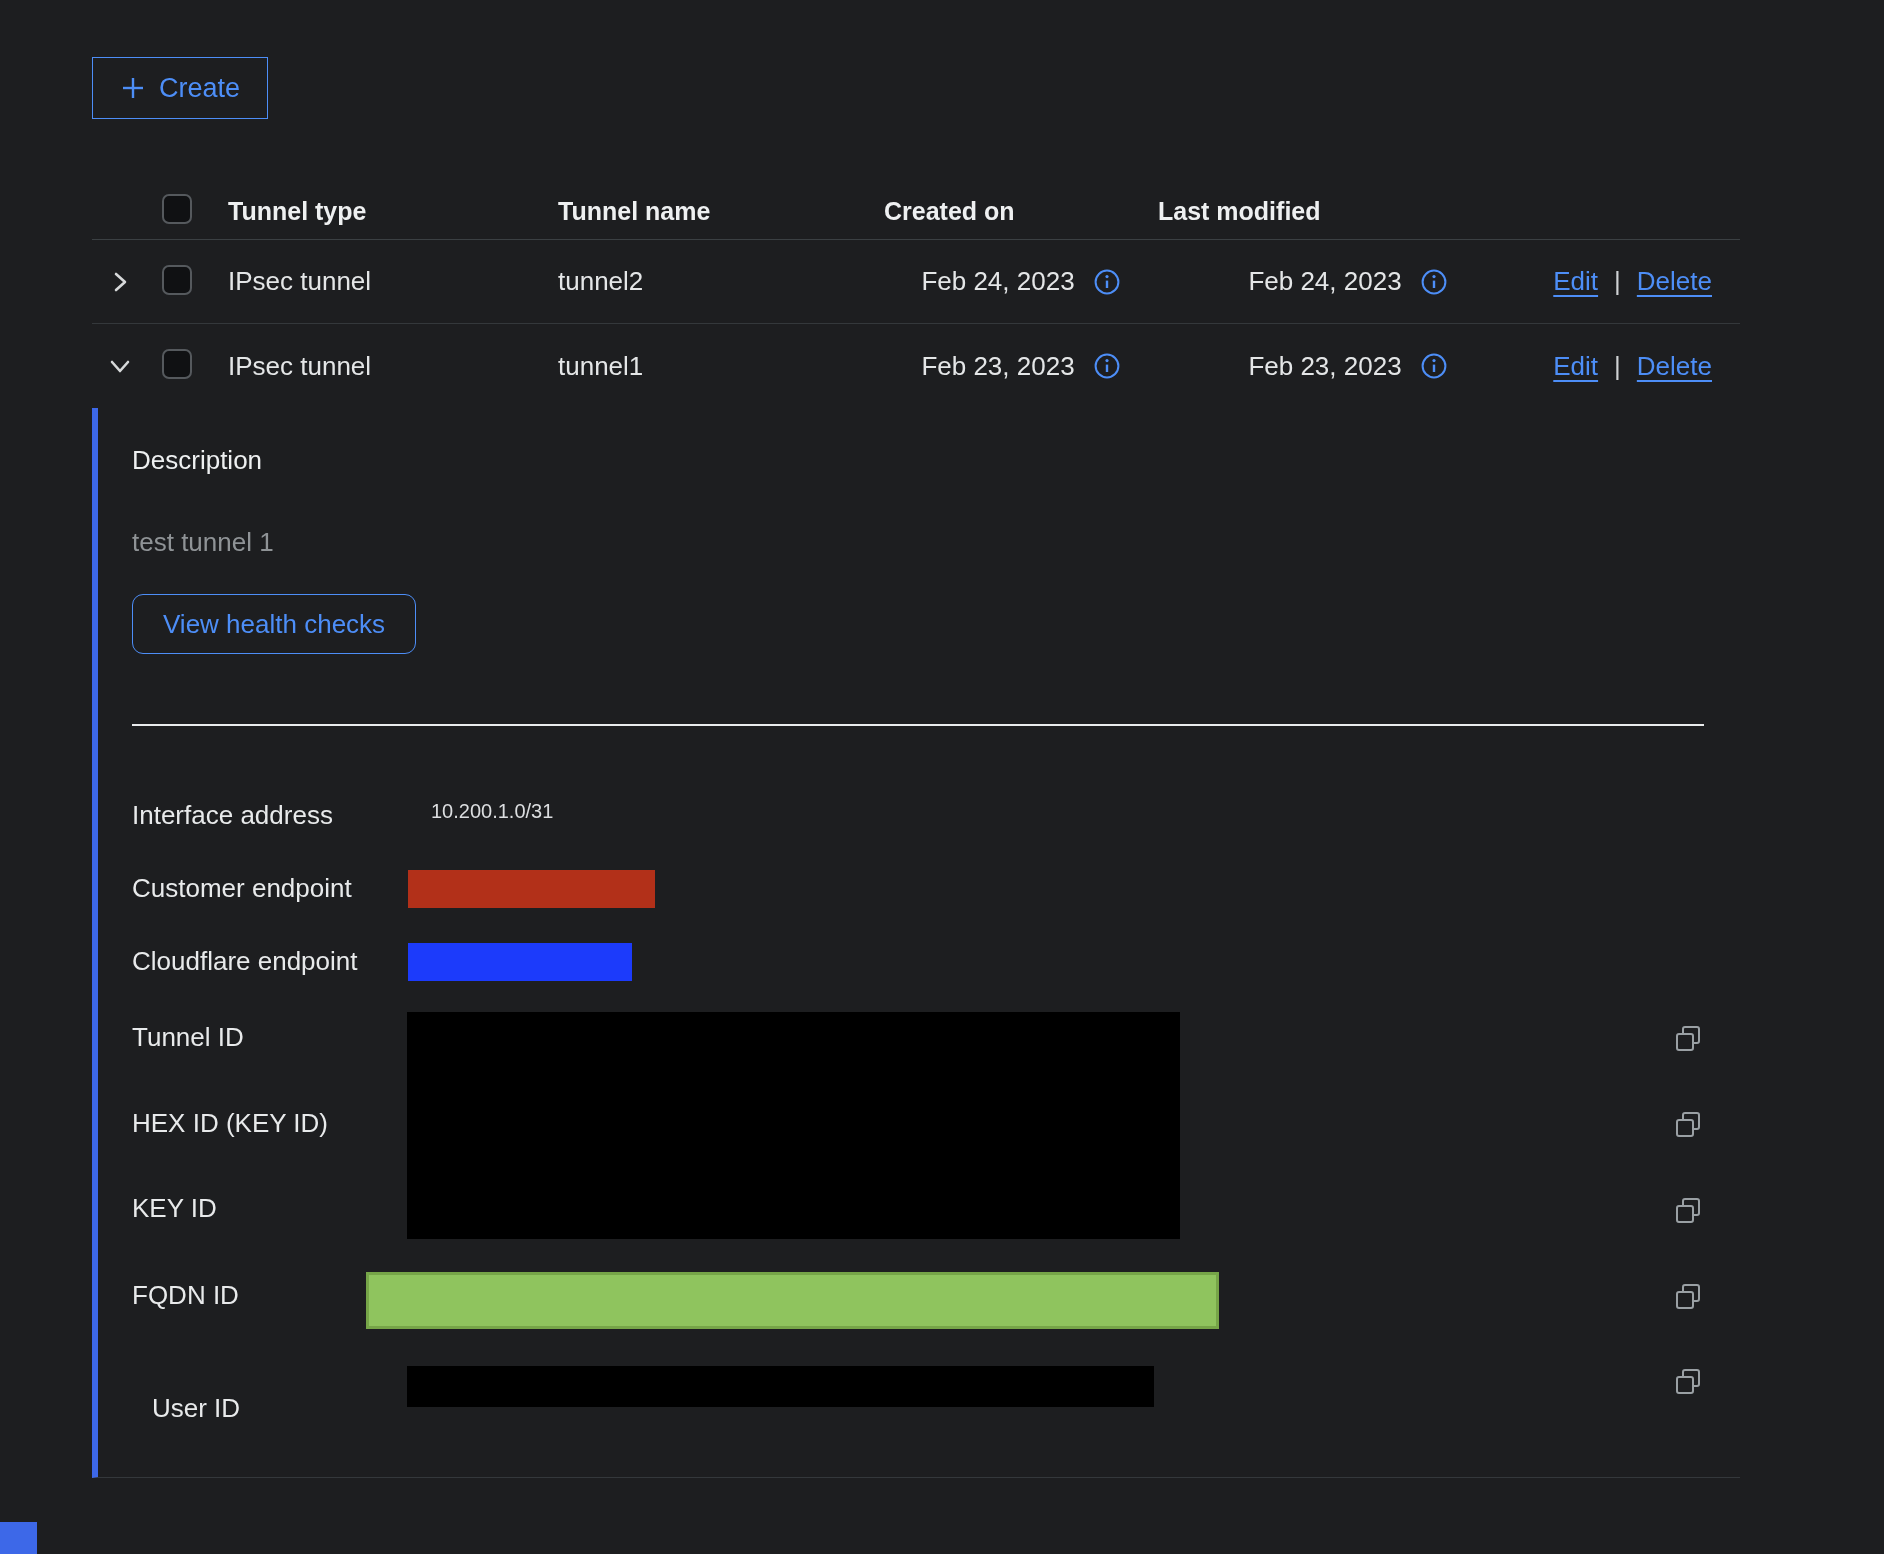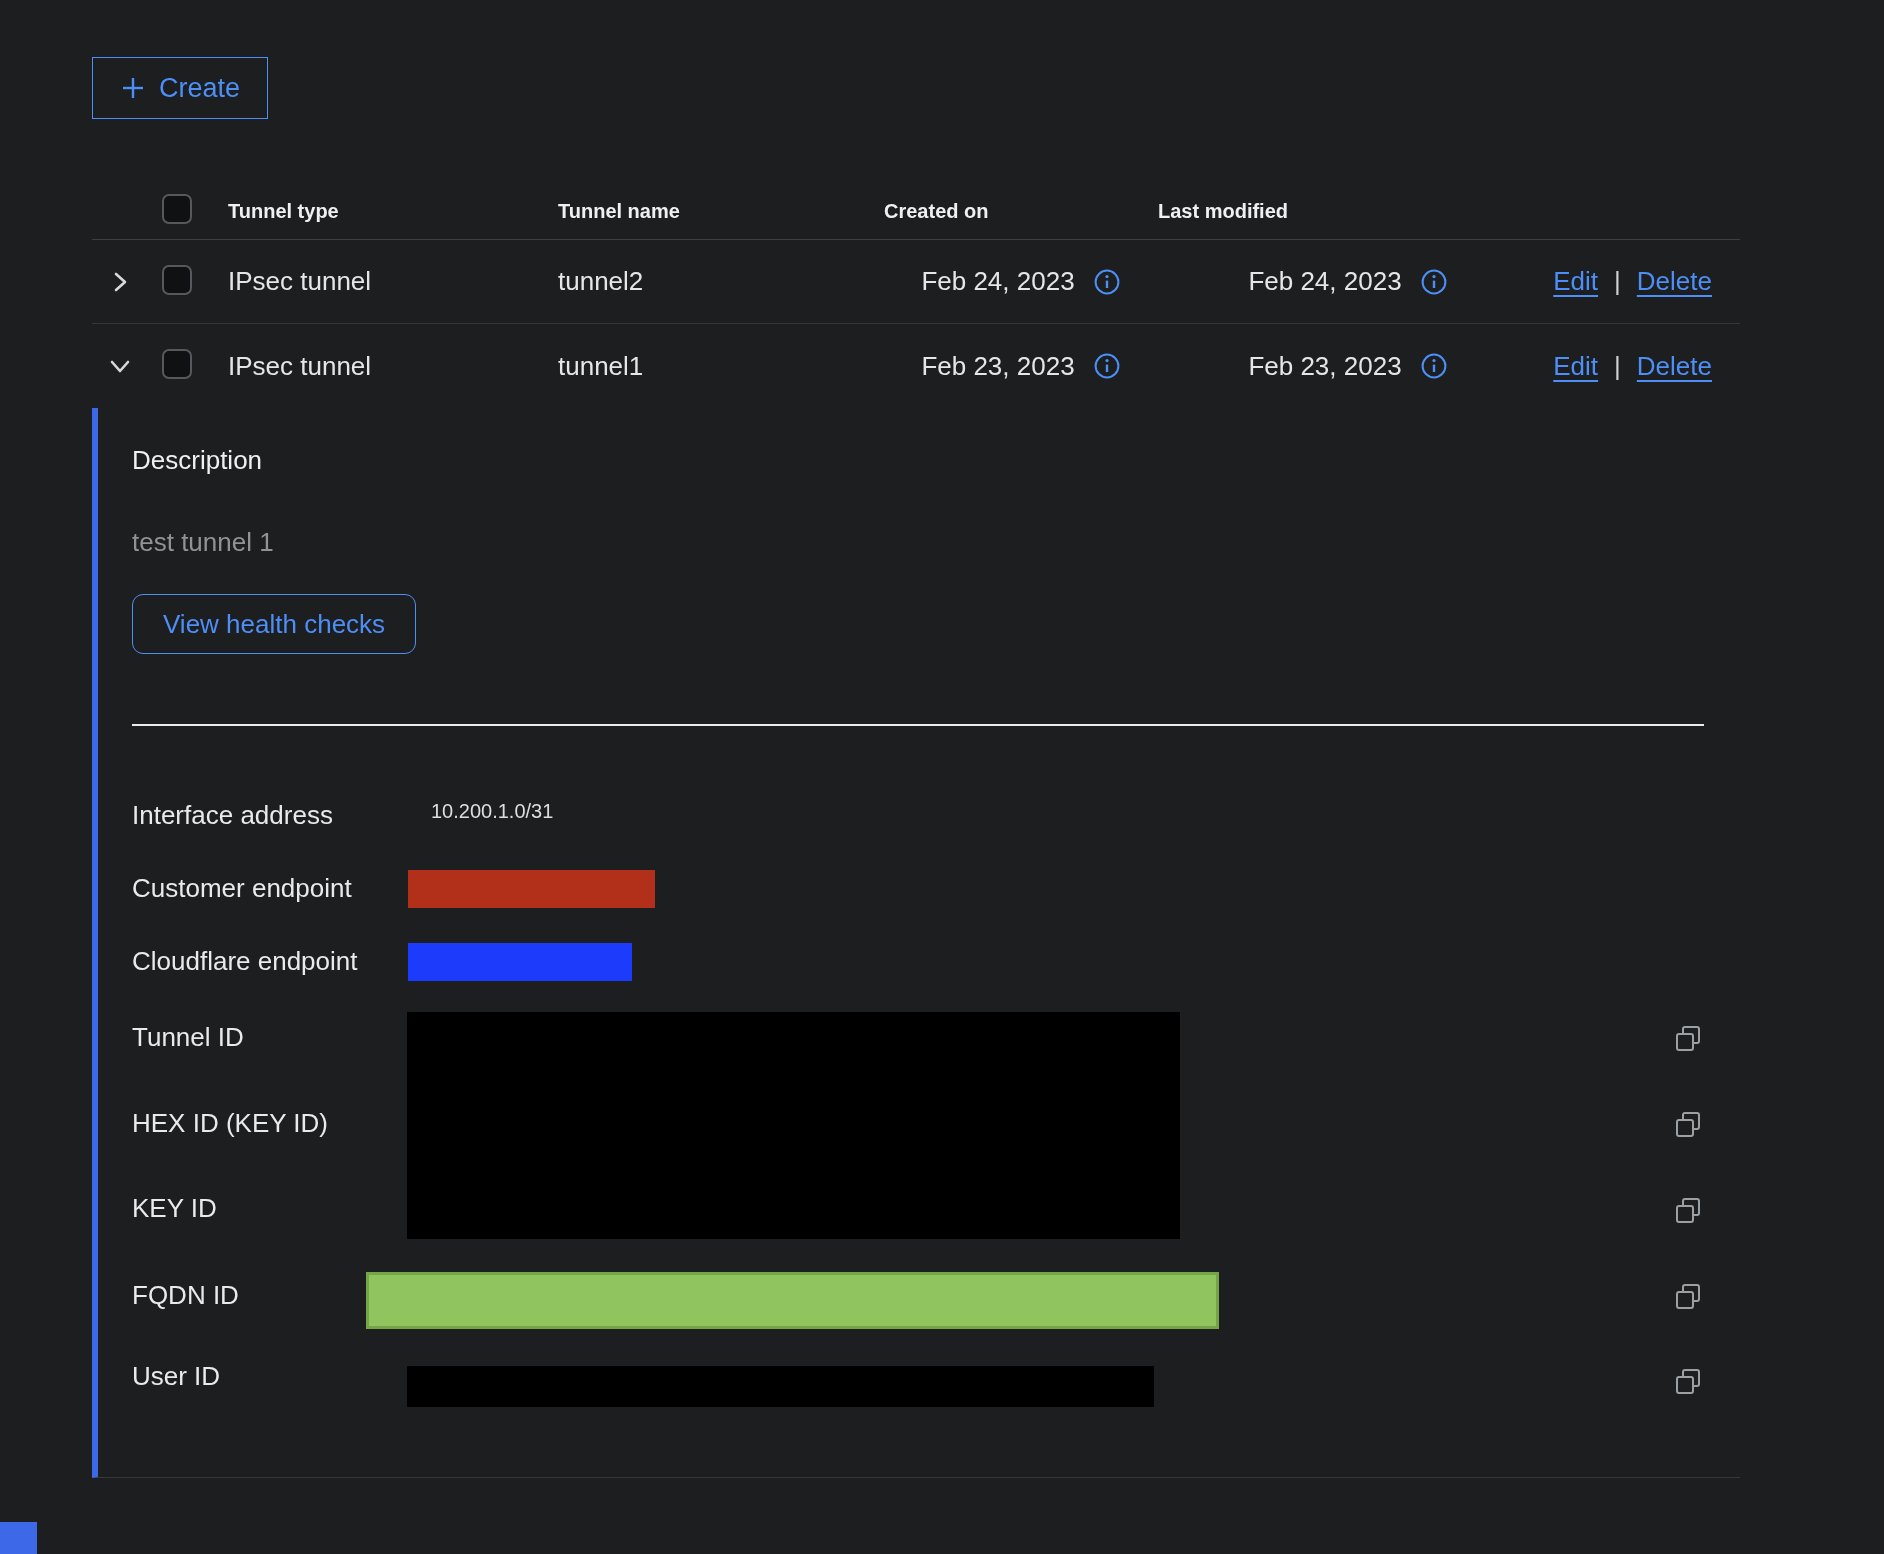--- a/index.html
+++ b/index.html
@@ -16,21 +16,21 @@
   .page{position:relative;width:1884px;height:1554px;background:#1d1e20;overflow:hidden;}
   .content{position:absolute;left:92px;top:57px;width:1648px;}
 
   .create-btn{display:inline-flex;align-items:center;gap:13px;height:62px;padding:0 27px;
     background:transparent;border:1px solid var(--accent-blue);border-radius:0;
     color:var(--accent-blue);font-size:27px;font-family:inherit;cursor:pointer;}
 
   .table{margin-top:64px;width:1648px;}
   .grid{display:grid;grid-template-columns:60px 76px 330px 326px 274px 380px 202px;align-items:center;}
   .thead{height:57px;border-bottom:1px solid #3b4043;}
-  .th{font-weight:700;font-size:20px;color:#eef0f1;}
+  .th{font-weight:700;font-size:25px;color:#eef0f1;}
   .trow{height:84px;}
   .trow.bordered{border-bottom:1px solid #34383b;}
   .cell-chevron{padding-left:8px;}
   .expander{background:none;border:none;cursor:pointer;display:flex;align-items:center;justify-content:center;width:40px;height:40px;padding:0;}
   .checkbox{display:inline-block;width:30px;height:30px;border:2px solid #55595d;border-radius:7px;background:#101113;cursor:pointer;margin-left:10px;}
   .cell-text{font-size:26px;color:#e4e6e7;}
   .cell-date{display:flex;align-items:center;gap:18px;font-size:26px;color:#e4e6e7;justify-content:center;}
   .actions{display:flex;justify-content:flex-end;align-items:center;gap:16px;padding-right:28px;}
   .link{color:var(--accent-blue);text-decoration:underline;text-underline-offset:5px;cursor:pointer;background:none;border:none;font-family:inherit;font-size:26px;}
   .sep{color:#cfd2d4;font-size:26px;}
@@ -46,21 +46,21 @@
   .divider{left:34px;top:316px;width:1572px;height:2px;background:#e9ebec;}
   .field-label{left:34px;font-size:26px;color:#e8eaeb;}
   .field-value{font-size:20px;color:#dcdee0;}
   .lab-interface{top:392px;} .val-interface{left:333px;top:392px;}
   .lab-customer{top:465px;}
   .lab-cloudflare{top:538px;}
   .lab-tunnel{top:614px;}
   .lab-hex{top:700px;}
   .lab-key{top:785px;}
   .lab-fqdn{top:872px;}
-  .lab-user{top:953px;}
+  .lab-user{top:985px;margin-left:20px;}
 
   .red-block{left:310px;top:462px;width:247px;height:38px;background:var(--redaction-red);}
   .blue-block{left:310px;top:535px;width:224px;height:38px;background:var(--redaction-blue);}
   .black-block-lg{left:309px;top:604px;width:773px;height:227px;background:var(--redaction-black);}
   .green-block{left:268px;top:864px;width:853px;height:57px;background:var(--redaction-green-fill);border:3px solid var(--redaction-green-border);}
   .black-block-sm{left:309px;top:958px;width:747px;height:41px;background:var(--redaction-black);}
 
   .copy-btn{left:1572px;width:36px;height:36px;}
   .copy-1{top:613px;} .copy-2{top:699px;} .copy-3{top:785px;} .copy-4{top:871px;} .copy-5{top:956px;}
 

